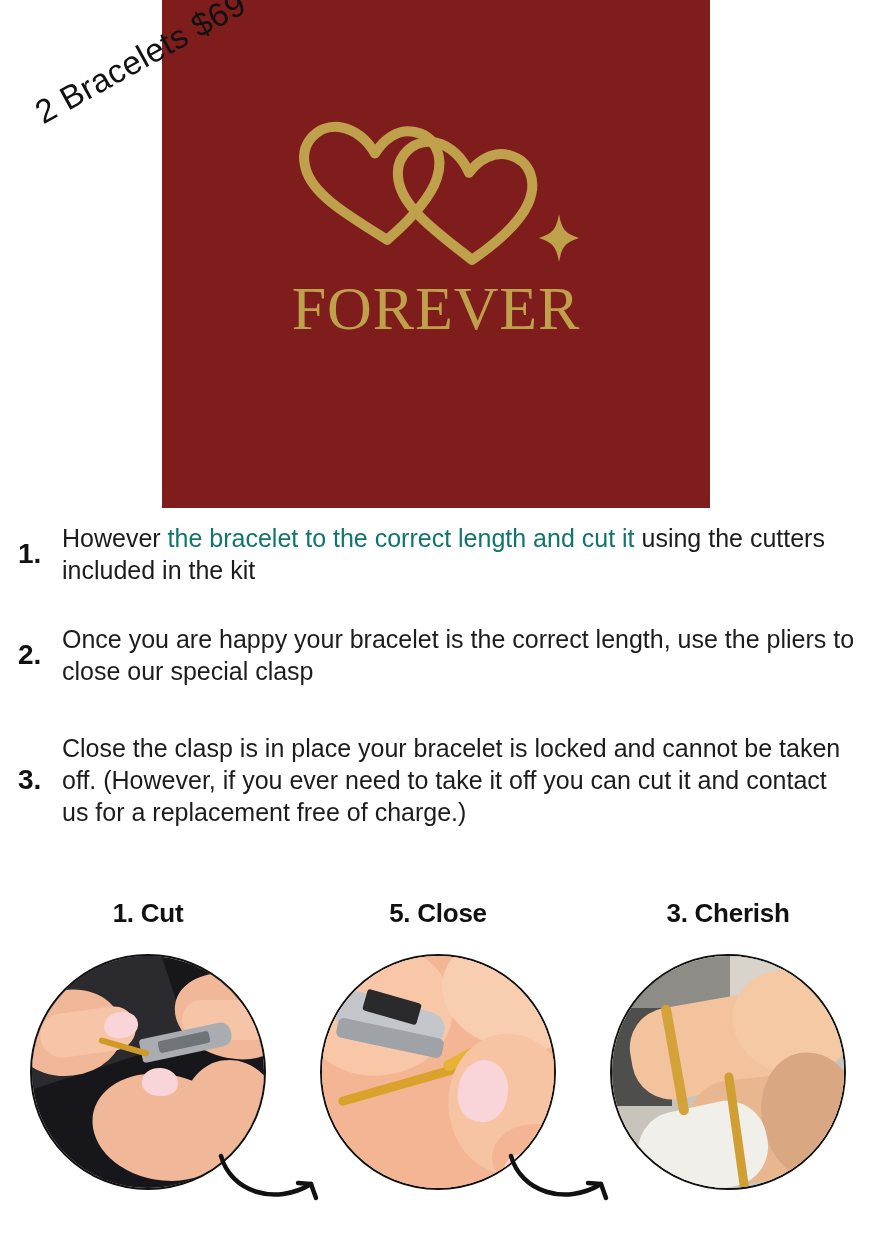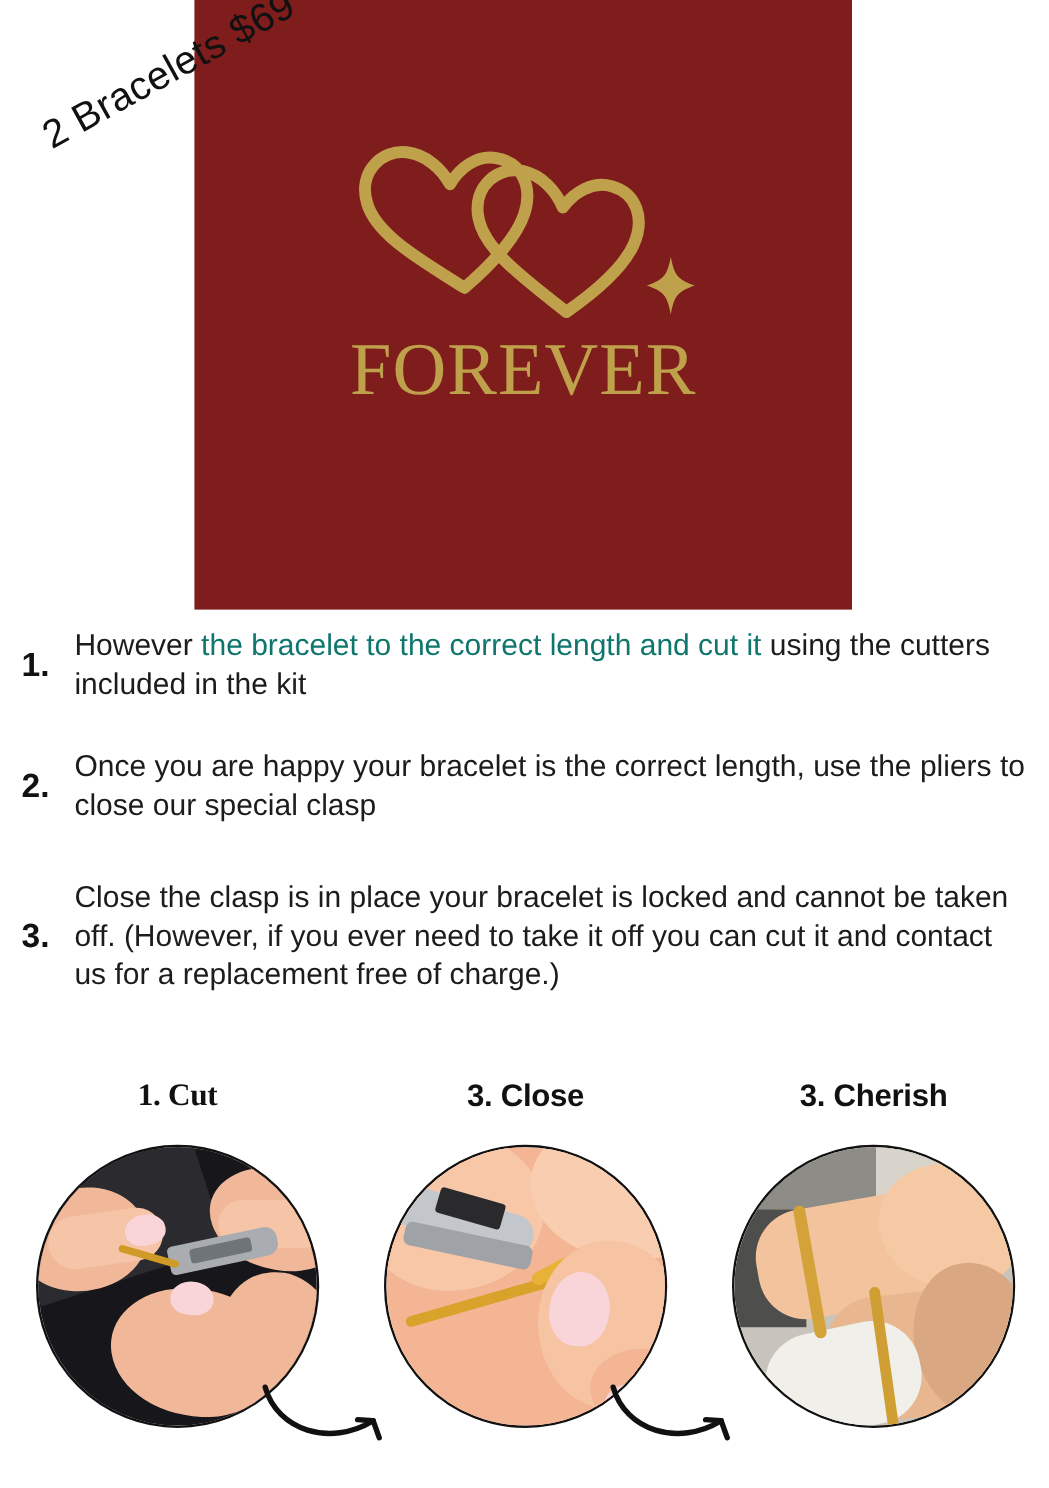--- a/index.html
+++ b/index.html
@@ -101,21 +101,21 @@
     left: 0;
     top: 890px;
     width: 874px;
     height: 350px;
   }
   .gal-col {
     position: absolute;
     width: 260px;
     top: 0;
   }
-  .gal-col.c1 { left: 18px; font-family: Liberation Serif, serif; }
+  .gal-col.c1 { left: 18px; }
   .gal-col.c2 { left: 308px; }
   .gal-col.c3 { left: 598px; }
   .gal-caption {
     text-align: center;
     font-size: 26px;
     font-weight: bold;
     letter-spacing: -0.01em;
     color: #111111;
     height: 46px;
     line-height: 46px;
@@ -221,21 +221,21 @@
       <div class="sk" style="left:150px;top:104px;width:100px;height:120px;transform:rotate(-4deg);"></div>
     </div>
   </div>
 
   <svg class="arrow a1" viewBox="0 0 140 70">
     <path d="M6 16 C 16 52, 60 66, 96 44" fill="none" stroke="#111" stroke-width="4.5" stroke-linecap="round"></path>
     <path d="M96 44 L 101 58 M96 44 L 83 43" fill="none" stroke="#111" stroke-width="4.5" stroke-linecap="round"></path>
   </svg>
 
   <div class="gal-col c2">
-    <div class="gal-caption">3. Close</div>
+    <div class="gal-caption">5. Close</div>
     <div class="gal-photo">
       <div class="p2-bg"></div>
       <div class="sk" style="left:-20px;top:-10px;width:150px;height:130px;background:#f7c7a8;transform:rotate(-16deg);"></div>
       <div class="sk" style="left:120px;top:-26px;width:160px;height:120px;background:#f8cdb0;"></div>
 
       <div class="tool" style="left:4px;top:44px;width:120px;height:34px;background:#c3c6ca;transform:rotate(16deg);border-radius:6px 16px 16px 6px;"></div>
       <div class="tool" style="left:42px;top:40px;width:56px;height:22px;background:#2a2a2c;transform:rotate(16deg);border-radius:3px;"></div>
       <div class="tool" style="left:14px;top:72px;width:108px;height:20px;background:#9fa3a8;transform:rotate(12deg);border-radius:6px;"></div>
 
       <div class="chain" style="left:14px;top:124px;width:130px;height:9px;transform:rotate(-16deg);border-radius:5px;background:#d9a22b;"></div>

